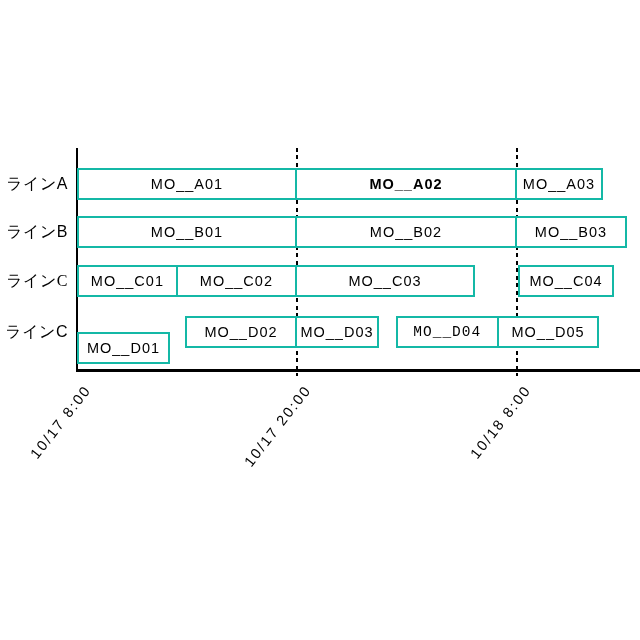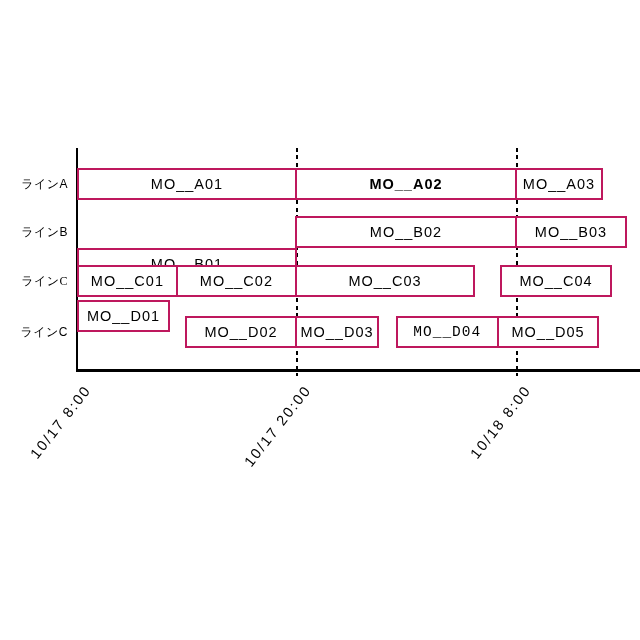--- a/index.html
+++ b/index.html
@@ -9,27 +9,27 @@
   }
   .plot{position:absolute;left:0;top:0;width:640px;height:640px;}
   .axis-y{position:absolute;left:76px;top:148px;width:2px;height:224px;background:#000;}
   .axis-x{position:absolute;left:76px;top:369px;width:564px;height:2.5px;background:#000;}
   .gridline{
     position:absolute;top:148px;height:228px;width:1.8px;
     background:repeating-linear-gradient(to bottom,#000 0 4px,rgba(0,0,0,0) 4px 7.5px);
   }
   .bar{
     position:absolute;box-sizing:border-box;height:32px;
-    background:#ffffff;border:2px solid #be185d;
+    background:#ffffff;border:2px solid #14b8a6;
     display:flex;align-items:center;justify-content:center;
     font-size:14.5px;letter-spacing:1px;white-space:nowrap;
   }
   .row-label{
     position:absolute;left:0;width:68px;text-align:right;
-    font-size:12px;letter-spacing:0.5px;line-height:18px;white-space:nowrap;
+    font-size:16px;letter-spacing:0.5px;line-height:18px;white-space:nowrap;
   }
   .x-tick-label{
     position:absolute;top:382px;white-space:nowrap;
     font-size:14.5px;letter-spacing:2px;line-height:16px;
     transform-origin:100% 0;transform:rotate(-52deg);
   }
 </style>
 </head>
 <body>
 
@@ -38,28 +38,28 @@
     <div class="axis-y"></div>
     <div class="axis-x"></div>
     <div id="gridlines">
         <div class="gridline" style="left: 296px;"></div>
         <div class="gridline" style="left: 516px;"></div>
       </div>
     <div id="lanes">
         <div class="bar" style="left: 77px; width: 220px; top: 168px;">MO__A01</div>
         <div class="bar" style="left: 295px; width: 222px; top: 168px; font-weight: bold;">MO__A02</div>
         <div class="bar" style="left: 515px; width: 88px; top: 168px;">MO__A03</div>
-        <div class="bar" style="left: 77px; width: 220px; top: 216px; margin-top: 32px;">MO__B01</div>
+        <div class="bar" style="left: 77px; width: 220px; top: 216px;">MO__B01</div>
         <div class="bar" style="left: 295px; width: 222px; top: 216px;">MO__B02</div>
         <div class="bar" style="left: 515px; width: 112px; top: 216px;">MO__B03</div>
         <div class="bar" style="left: 77px; width: 100.833px; top: 265px;">MO__C01</div>
         <div class="bar" style="left: 175.833px; width: 121.167px; top: 265px;">MO__C02</div>
         <div class="bar" style="left: 295px; width: 180px; top: 265px;">MO__C03</div>
-        <div class="bar" style="left: 500px; width: 112px; top: 265px;">MO__C04</div>
-        <div class="bar" style="left: 77px; width: 93px; top: 300px;">MO__D01</div>
+        <div class="bar" style="left: 518px; width: 96px; top: 265px;">MO__C04</div>
+        <div class="bar" style="left: 77px; width: 93px; top: 332px;">MO__D01</div>
         <div class="bar" style="left: 185px; width: 112px; top: 316px;">MO__D02</div>
         <div class="bar" style="left: 295px; width: 84px; top: 316px;">MO__D03</div>
         <div class="bar" style="left: 395.833px; width: 102.833px; top: 316px; font-family: Liberation Mono, monospace;">MO__D04</div>
         <div class="bar" style="left: 496.667px; width: 102.833px; top: 316px;">MO__D05</div>
       </div>
     <div id="rowlabels">
         <div class="row-label" style="top: 175px;">ラインA</div>
         <div class="row-label" style="top: 223px;">ラインB</div>
         <div class="row-label" style="top: 272px; font-family: Liberation Serif, serif;">ラインC</div>
         <div class="row-label" style="top: 323px;">ラインC</div>

